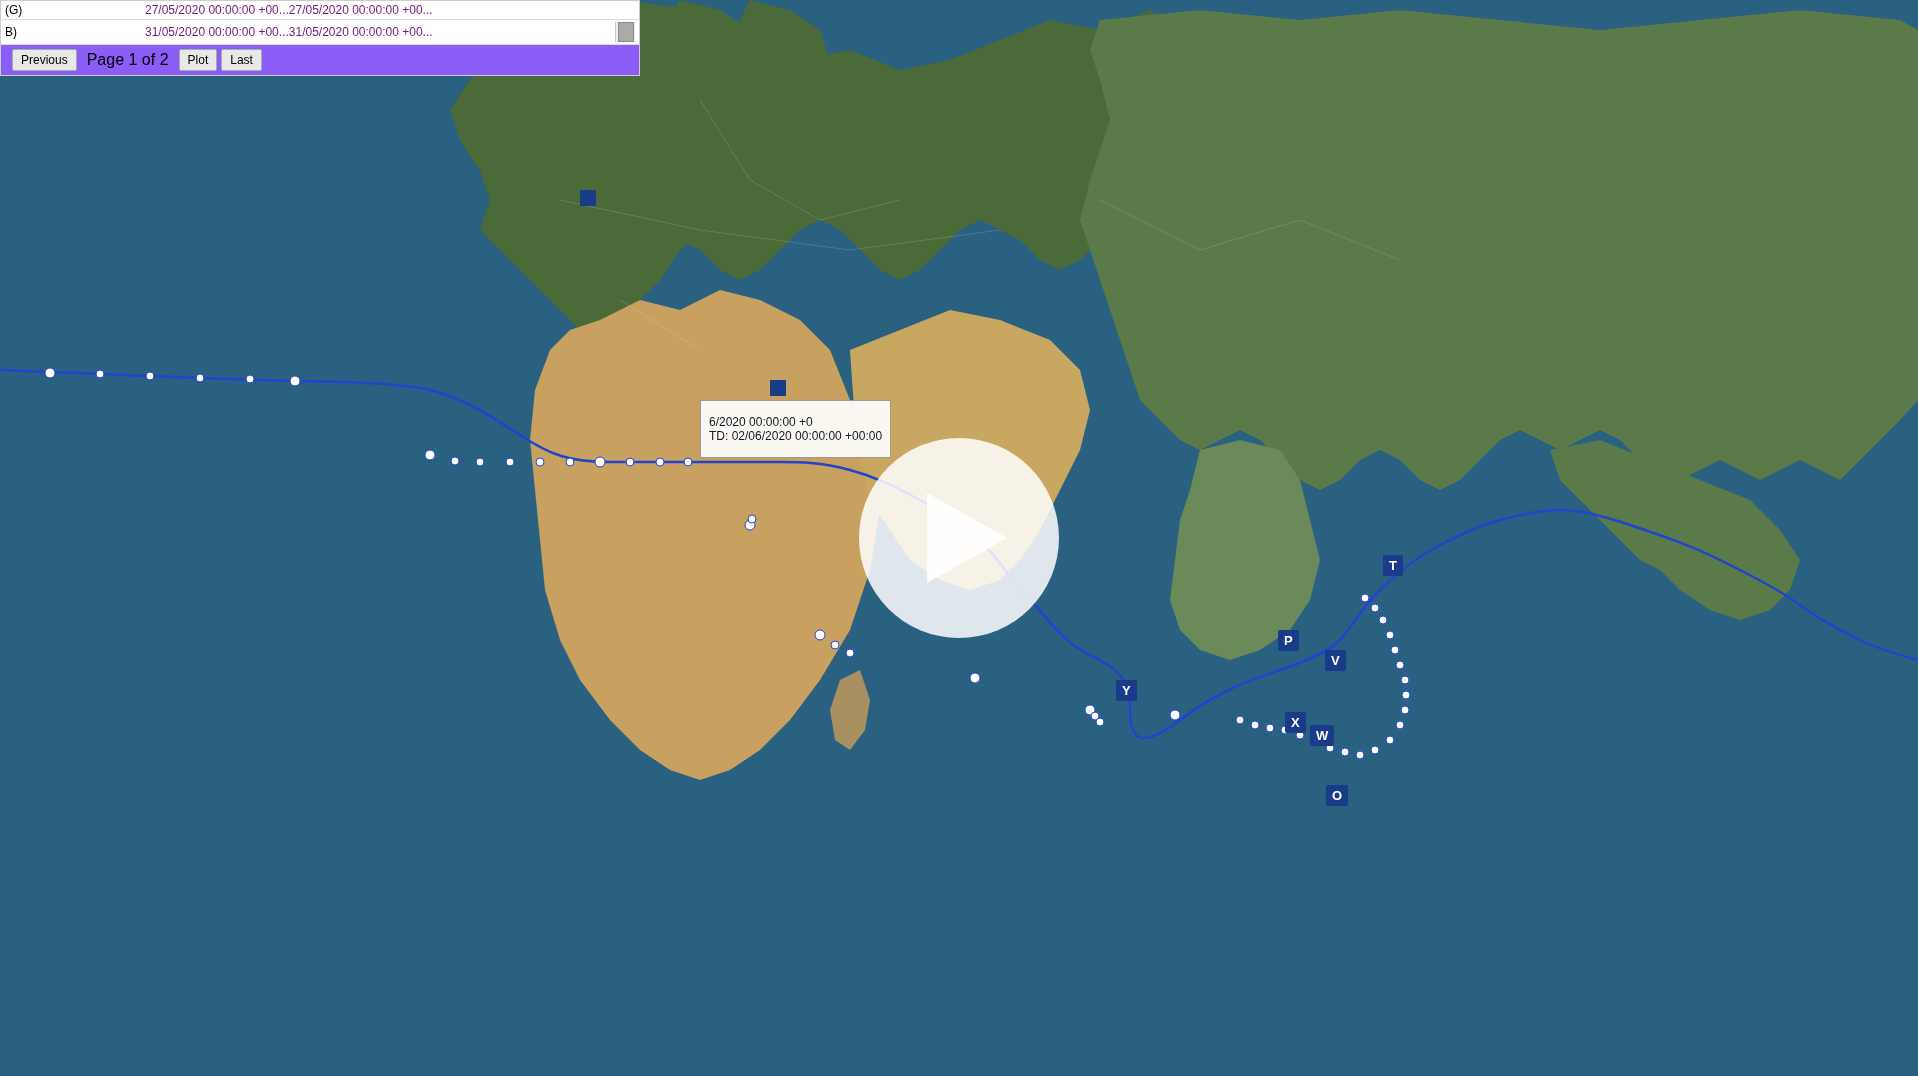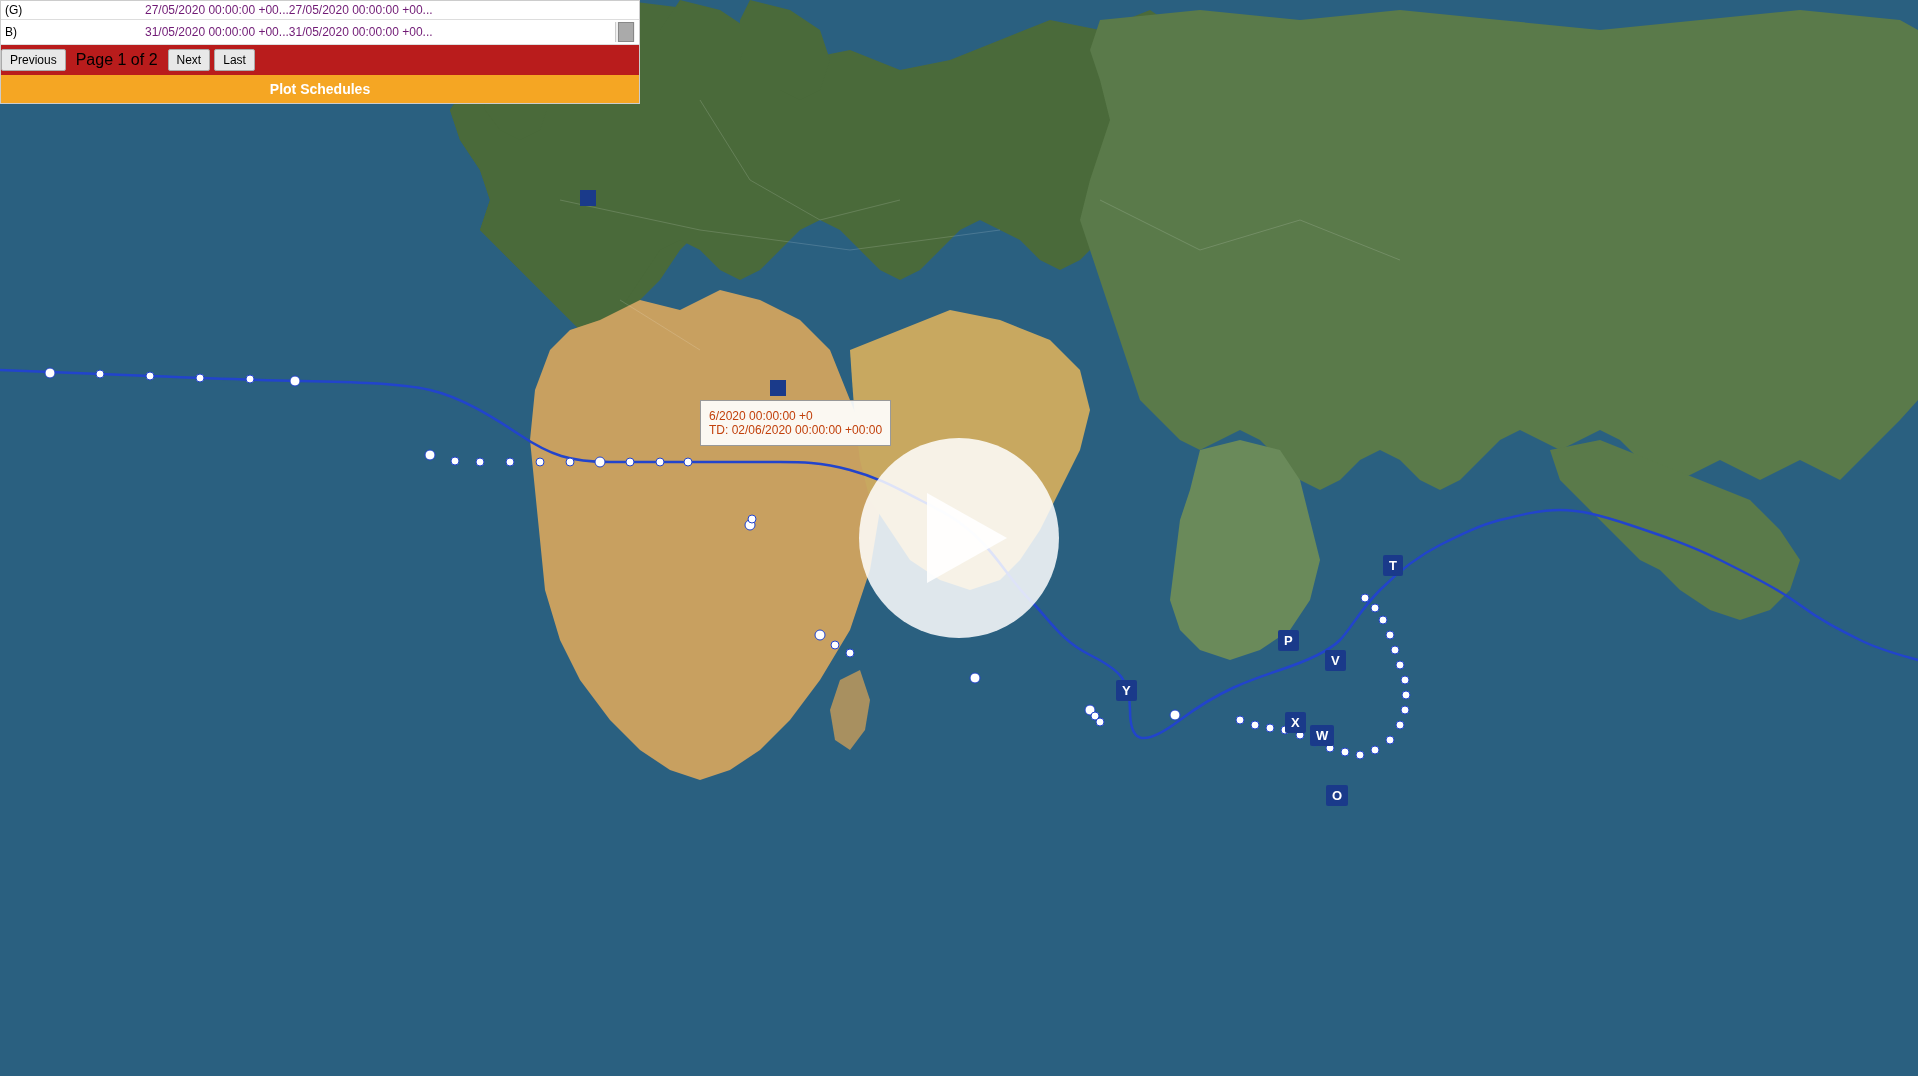--- a/index.html
+++ b/index.html
@@ -81,23 +81,23 @@
     .scrollbar-thumb {
       width: 16px;
       height: 20px;
       background: #aaa;
       border: 1px solid #888;
     }
 
     #pagination-row {
       display: flex;
       align-items: center;
-      padding: 4px 0;
+      padding: 4px 11px;
       gap: 4px;
-      background: #b91c1c;
+      background: #8b5cf6;
     }
 
     .pag-btn {
       padding: 3px 8px;
       font-size: 12px;
       background: #e8e8e8;
       border: 1px solid #aaa;
       cursor: pointer;
       border-radius: 2px;
     }
@@ -119,23 +119,23 @@
       text-align: center;
     }
 
     
     #tooltip {
       position: absolute;
       top: 400px;
       left: 700px;
       background: rgba(255,255,255,0.92);
       border: 1px solid #999;
-      padding: 8px 8px;
-      font-size: 12px;
-      color: #c2410c;
+      padding: 14px 8px;
+      font-size: 12px;
+      color: #0f172a;
       z-index: 8;
       white-space: nowrap;
     }
 
     
     #play-overlay {
       position: absolute;
       top: 50%;
       left: 50%;
       transform: translate(-50%, -50%);
@@ -296,24 +296,23 @@
       <div class="col1">B)</div>
       <div class="col2">31/05/2020 00:00:00 +00...31/05/2020 00:00:00 +00...</div>
       <div class="scrollbar-cell">
         <div class="scrollbar-thumb"></div>
       </div>
     </div>
   </div>
   <div id="pagination-row">
     <button class="pag-btn">Previous</button>
     <span id="page-label">Page 1 of 2</span>
-    <button class="pag-btn">Next</button>
+    <button class="pag-btn">Plot</button>
     <button class="pag-btn">Last</button>
   </div>
-  <button id="plot-schedules-btn">Plot Schedules</button>
 </div>
 
 <div id="tooltip">
   <div>6/2020 00:00:00 +0</div>
   <div>TD: 02/06/2020 00:00:00 +00:00</div>
 </div>
 
 <div class="waypoint-label" style="left:1383px; top:555px;">T</div>
 <div class="waypoint-label" style="left:1278px; top:630px;">P</div>
 <div class="waypoint-label" style="left:1325px; top:650px;">V</div>

